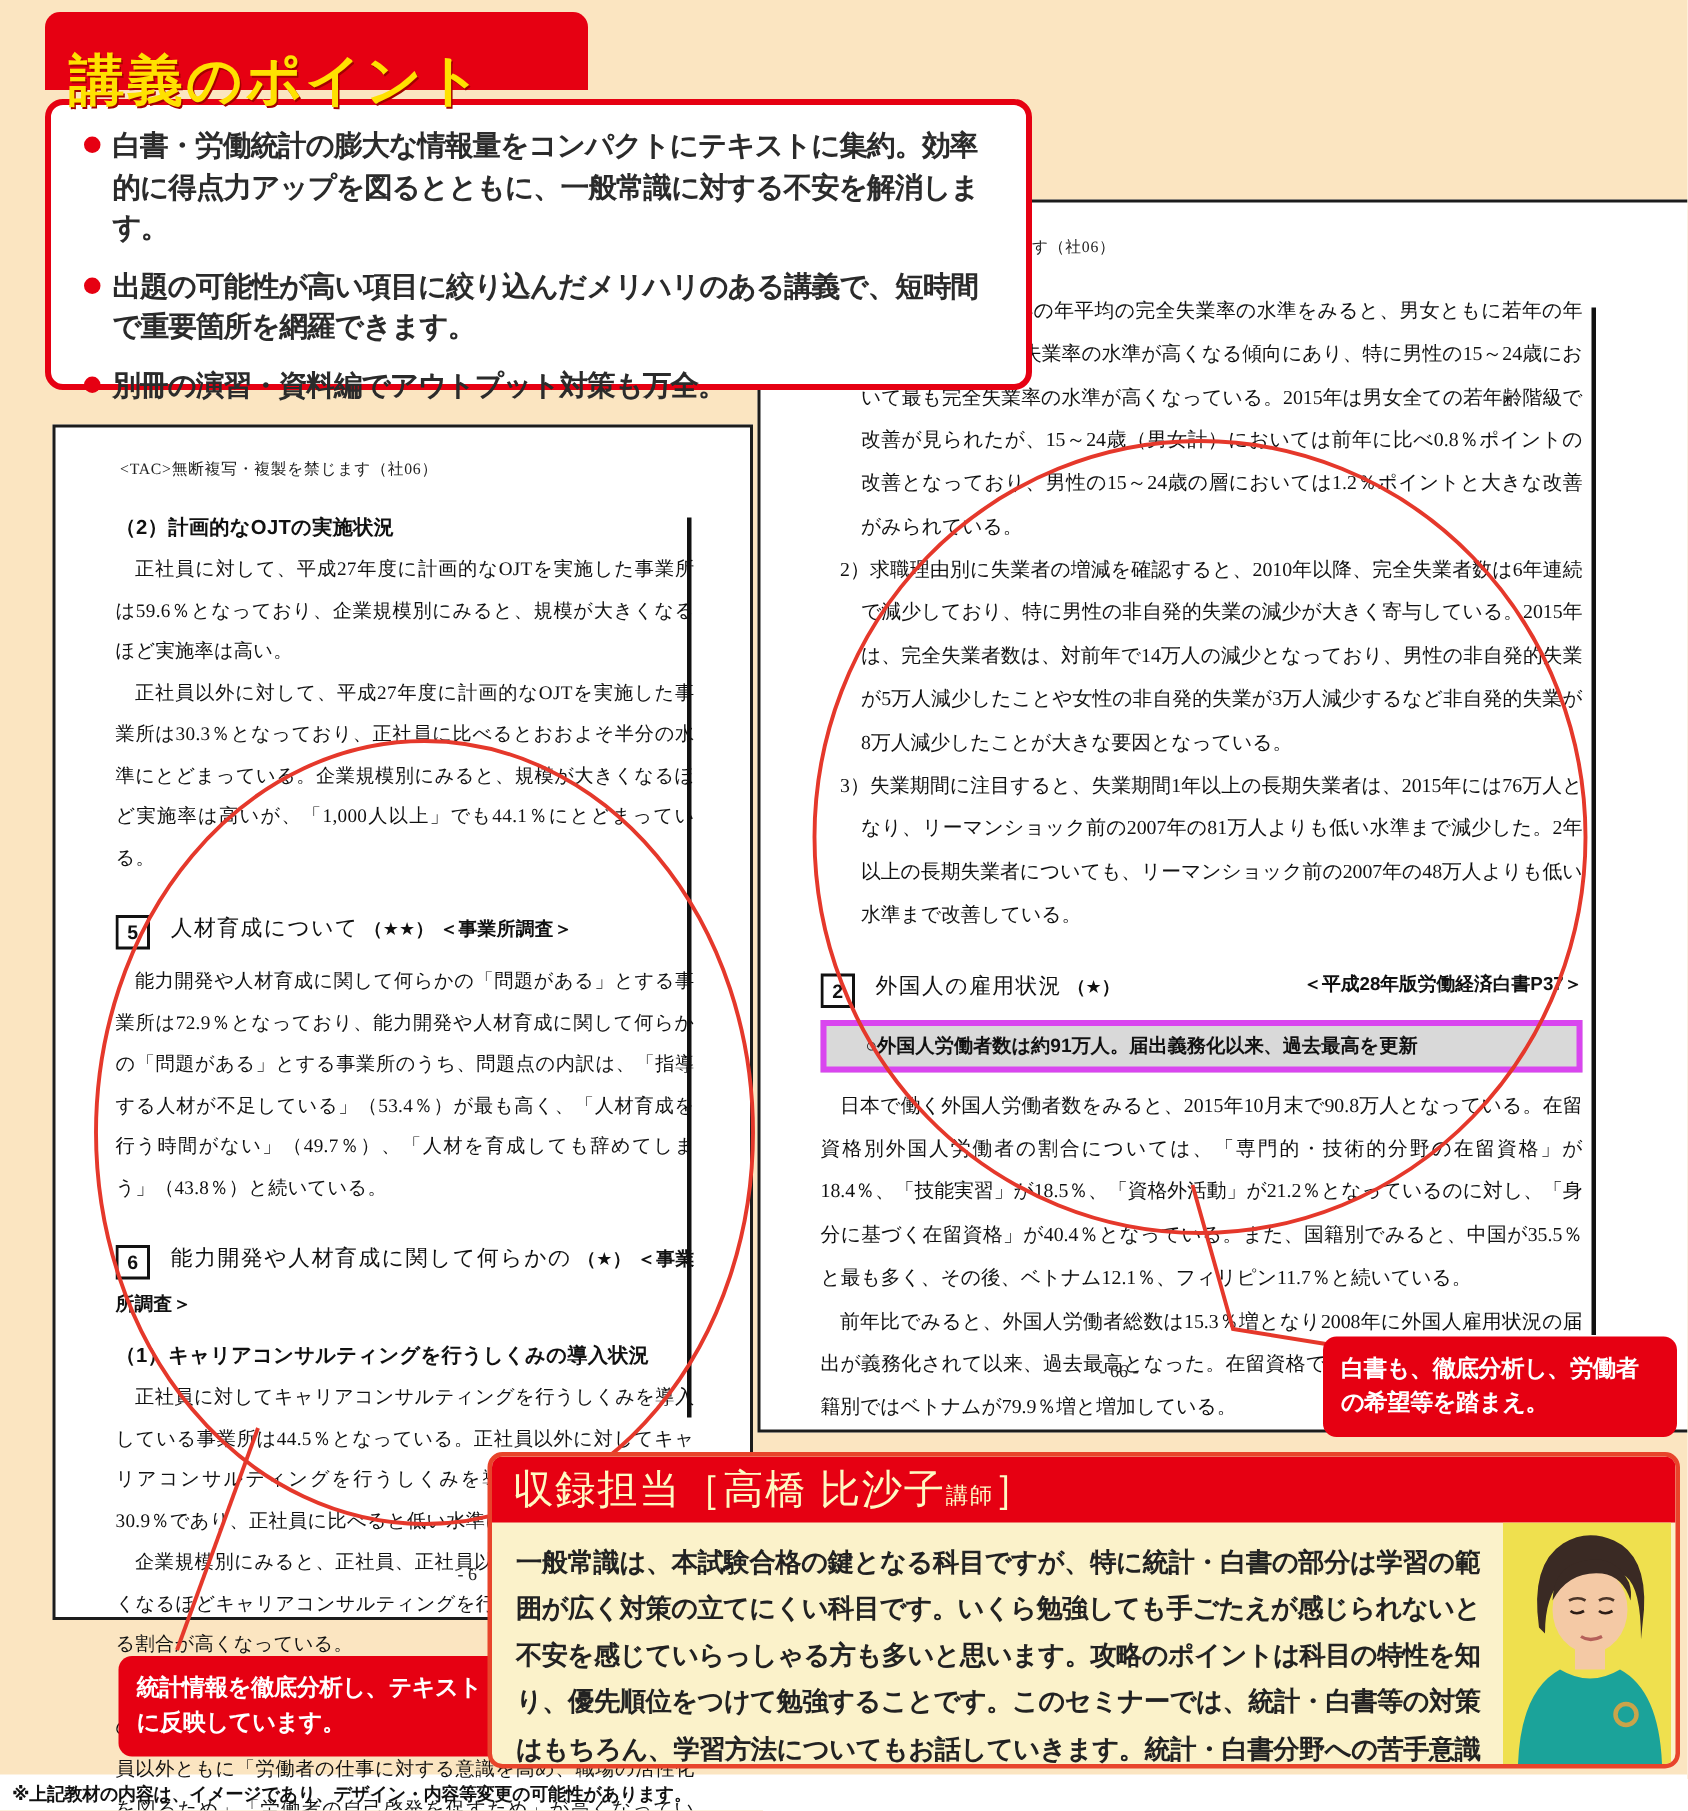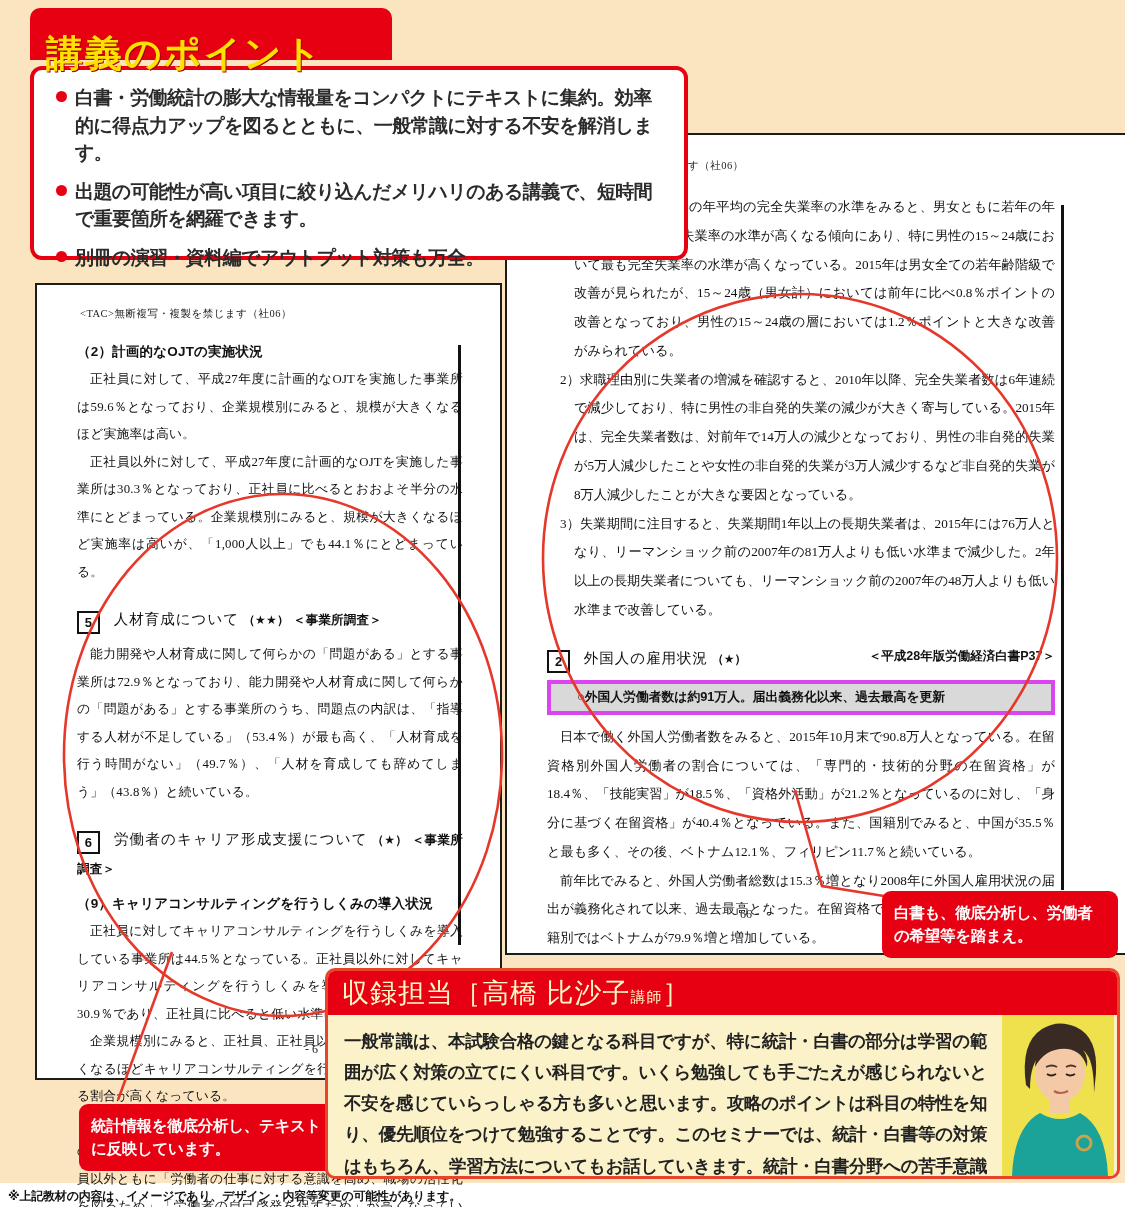--- a/index.html
+++ b/index.html
@@ -97,25 +97,25 @@
       <p class="p-indent">正社員以外に対して、平成27年度に計画的なOJTを実施した事業所は30.3％となっており、正社員に比べるとおおよそ半分の水準にとどまっている。企業規模別にみると、規模が大きくなるほど実施率は高いが、「1,000人以上」でも44.1％にとどまっている。</p>
       <div class="sec-heading">
         <span class="num-box">5</span>
         <span class="sec-title">人材育成について</span>
         <span class="sec-stars">（★★）</span>
         <span class="sec-ref">＜事業所調査＞</span>
       </div>
       <p class="p-indent">能力開発や人材育成に関して何らかの「問題がある」とする事業所は72.9％となっており、能力開発や人材育成に関して何らかの「問題がある」とする事業所のうち、問題点の内訳は、「指導する人材が不足している」（53.4％）が最も高く、「人材育成を行う時間がない」（49.7％）、「人材を育成しても辞めてしまう」（43.8％）と続いている。</p>
       <div class="sec-heading">
         <span class="num-box">6</span>
-        <span class="sec-title">労働者のキャリア形成支援について</span>
+        <span class="sec-title">能力開発や人材育成に関して何らかの</span>
         <span class="sec-stars">（★）</span>
         <span class="sec-ref">＜事業所調査＞</span>
       </div>
-      <p class="doc-h2">（9）キャリアコンサルティングを行うしくみの導入状況</p>
+      <p class="doc-h2">（1）キャリアコンサルティングを行うしくみの導入状況</p>
       <p class="p-indent">正社員に対してキャリアコンサルティングを行うしくみを導入している事業所は44.5％となっている。正社員以外に対してキャリアコンサルティングを行うしくみを導入している事業所は30.9％であり、正社員に比べると低い水準にとどまっている。</p>
       <p class="p-indent">企業規模別にみると、正社員、正社員以外ともに、規模が大きくなるほどキャリアコンサルティングを行うしくみを導入している割合が高くなっている。</p>
       <p class="p-indent">キャリアコンサルティングを行うしくみを導入している事業所のうち、キャリアコンサルティングを行う目的は、正社員、正社員以外ともに「労働者の仕事に対する意識を高め、職場の活性化を図るため」「労働者の自己啓発を促すため」が高くなっている。正社員では「労働者の希望等を踏まえ、人事管理制度を的確に運用するため」も半数を超えている。</p>
     </div>
     <div class="page-num" style="left:268px;top:758px;">- 6</div>
   </div>
 
   <svg class="overlay-svg" width="1125" height="1207" viewBox="0 0 1125 1207">
     <ellipse cx="283" cy="755" rx="219" ry="261" fill="none" style="stroke:var(--circle-red);" stroke-width="2.6"></ellipse>
     <ellipse cx="800" cy="558" rx="257" ry="264" fill="none" style="stroke:var(--circle-red);" stroke-width="2.6"></ellipse>

